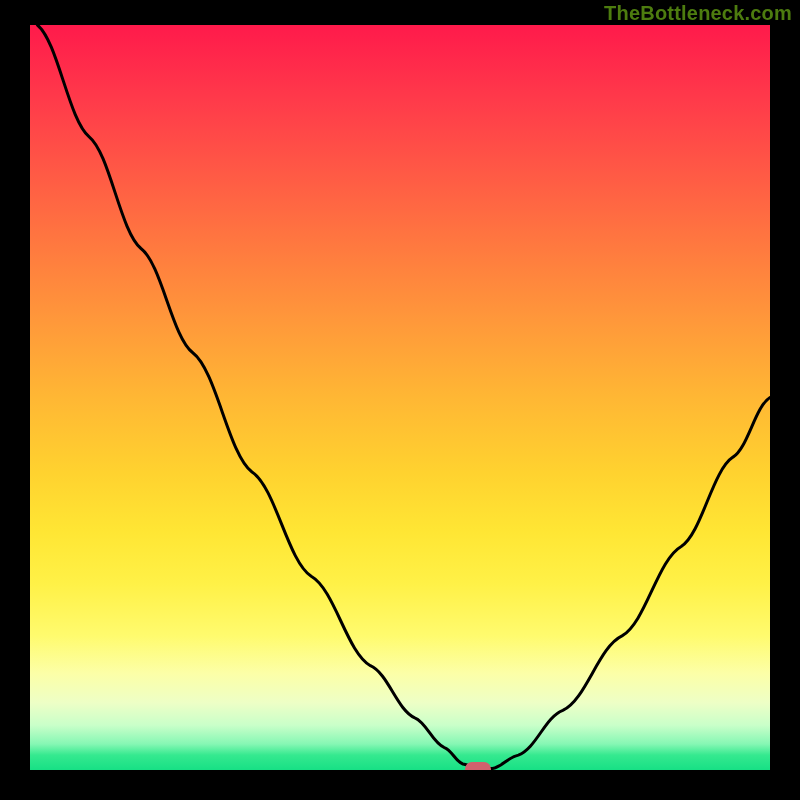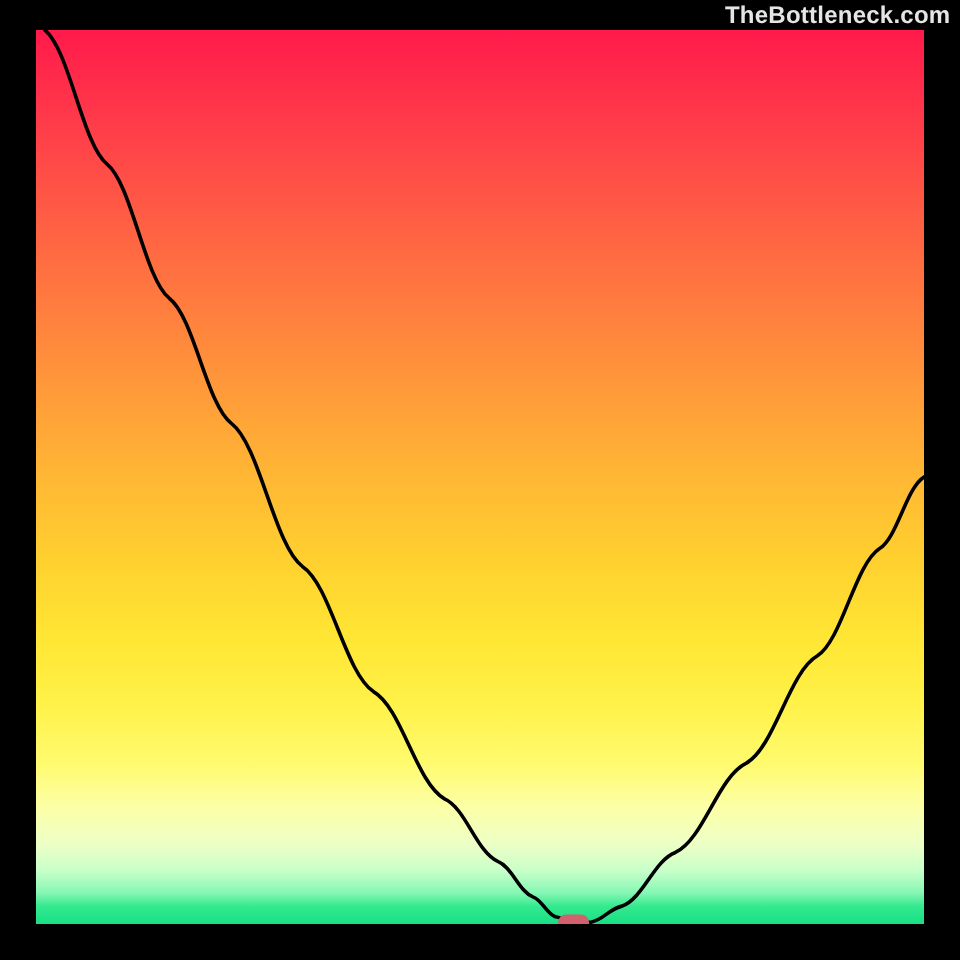--- a/index.html
+++ b/index.html
@@ -14,21 +14,21 @@
   .frame {
     position: relative;
     width: 800px;
     height: 800px;
     background: #000;
   }
   .watermark {
     position: absolute;
     top: 2px;
     right: 8px;
-    color: #e5e5e5;
+    color: #4d7c0f;
     font-size: 20px;
     font-weight: 600;
     letter-spacing: 0.2px;
     z-index: 10;
   }
   .plot {
     position: absolute;
     left: 30px;
     top: 25px;
     width: 740px;

